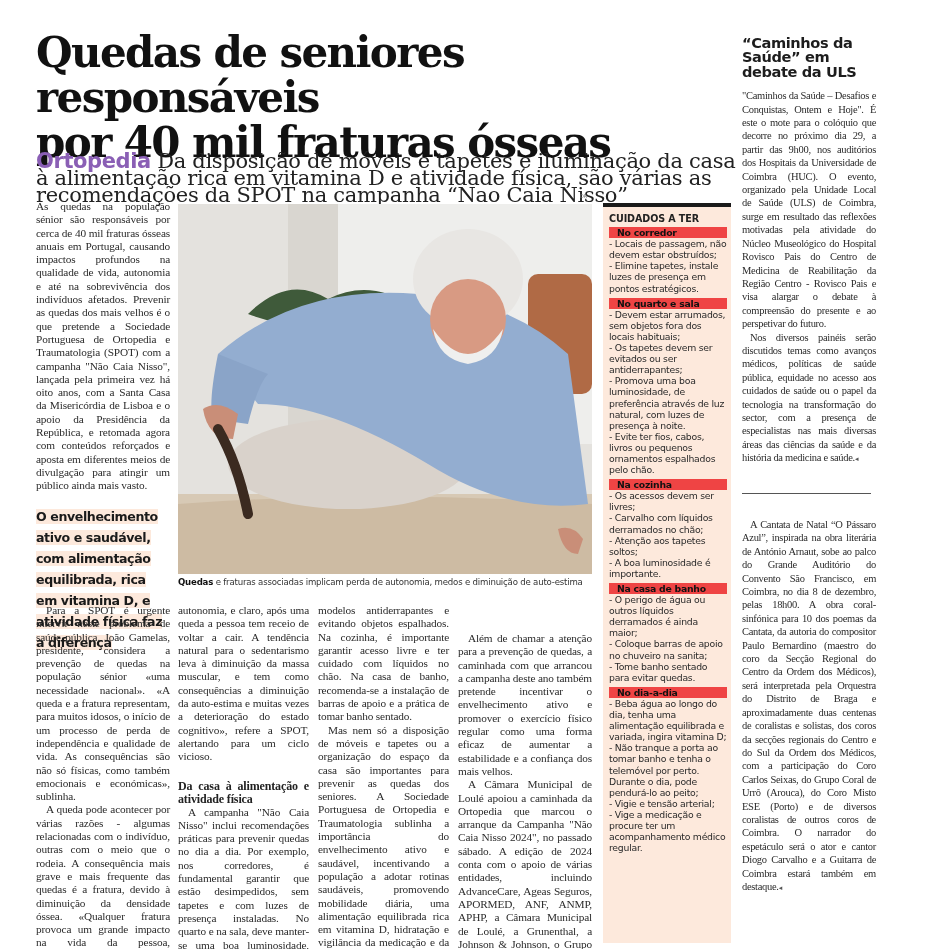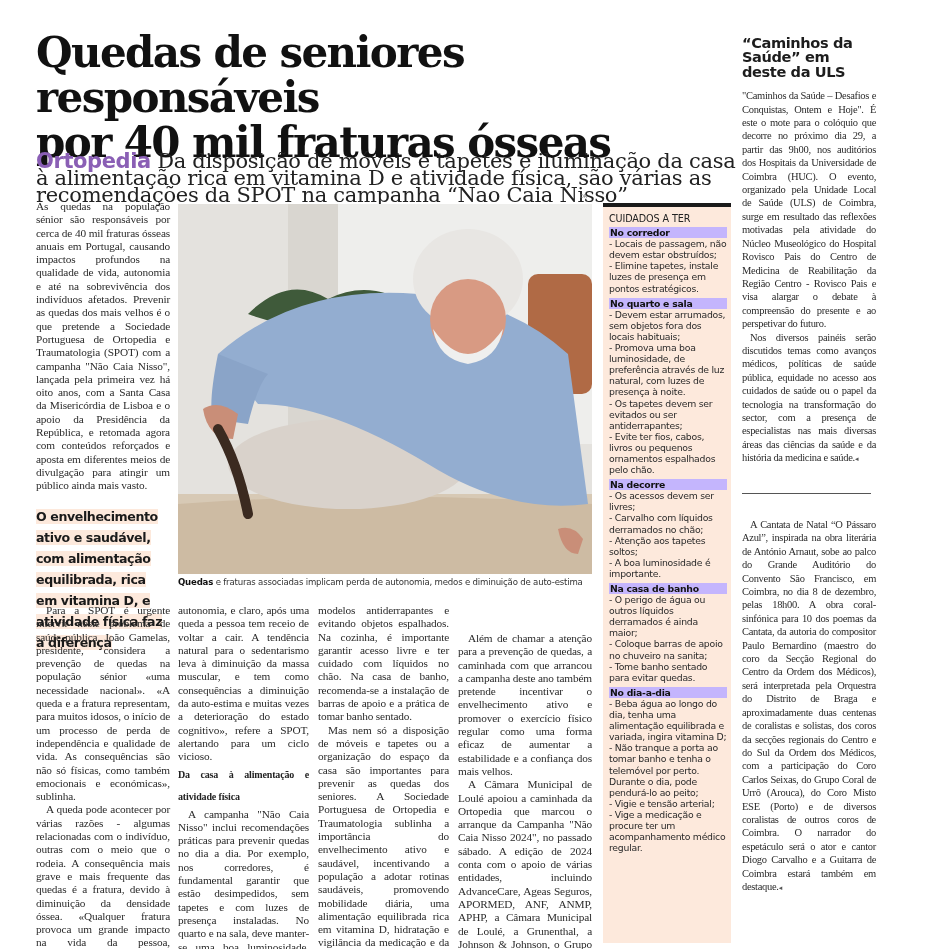--- a/index.html
+++ b/index.html
@@ -22,21 +22,21 @@
     position: absolute; left: 580px; top: 193px;
     font-family: "DejaVu Sans", sans-serif; font-size: 5px; color: #777;
   }
 
   .col {
     position: absolute; font-size: 11.3px; line-height: 13.3px; color: #2b2b2b;
     text-align: justify; hyphens: auto; letter-spacing: -0.15px;
   }
   .col p { text-indent: 0; }
   .col p.ind { text-indent: 10px; }
-  .col h4 { font-family: "Liberation Serif", serif; font-weight: bold; font-size: 10px; line-height: 22px; margin-top: 0; color: #222; }
+  .col h4 { font-family: "Liberation Serif", serif; font-weight: bold; font-size: 12px; line-height: 13px; margin-top: 16px; color: #222; }
 
   .col1 { left: 36px; top: 200px; width: 134px; }
   .pullquote {
     position: absolute; left: 36px; top: 506px; width: 134px;
     font-family: "DejaVu Sans", sans-serif; font-weight: bold; font-size: 12.6px; line-height: 21px;
     color: #1a1a1a; letter-spacing: -0.4px;
   }
   .pullquote span { background: #fde9dc; box-decoration-break: clone; -webkit-box-decoration-break: clone; }
   .col1b { left: 36px; top: 604px; width: 134px; }
 
@@ -52,22 +52,22 @@
 
   .col2 { left: 178px; top: 604px; width: 131px; }
   .col3 { left: 318px; top: 604px; width: 131px; }
   .col4 { left: 458px; top: 604px; width: 134px; margin-top: 28px; }
 
   .box {
     position: absolute; left: 603px; top: 203px; width: 128px; height: 740px;
     background: #fde9dc; border-top: 4px solid #1a1a1a; padding: 6px 4px 0 6px;
     font-family: "DejaVu Sans", sans-serif; font-size: 9.3px; line-height: 11.1px; color: #2a2a2a; letter-spacing: -0.25px;
   }
-  .box .box-title { font-weight: normal; font-size: 9.6px; color: #222; margin-bottom: 3px; letter-spacing: -0.1px; }
-  .box .sec-title { background: #c4b5fd; font-weight: bold; color: #111; padding-left: 1px; margin-top: 4px; }
+  .box .box-title { font-weight: bold; font-size: 9.6px; color: #222; margin-bottom: 3px; letter-spacing: -0.1px; }
+  .box .sec-title { background: #ef4444; font-weight: bold; color: #111; padding-left: 8px; margin-top: 4px; }
   .box .item { }
 
   .side {
     position: absolute; left: 742px; width: 134px;
   }
   .side h2 {
     font-family: "DejaVu Sans", sans-serif; font-weight: bold; font-size: 14.6px; line-height: 14.4px;
     color: #1d1d1d; letter-spacing: -0.4px;
   }
   .side .body { margin-top: 10px; font-size: 10.5px; line-height: 13.4px; color: #2b2b2b; text-align: justify; letter-spacing: -0.3px; }
@@ -145,42 +145,42 @@
 </div>
 
 <div class="box">
   <div class="box-title">CUIDADOS A TER</div>
   <div id="box-sections">
       <div class="sec-title" style="margin-top: 0px;">No corredor</div>
       <div class="item">- Locais de passagem, não devem estar obstruídos;</div>
       <div class="item">- Elimine tapetes, instale luzes de presença em pontos estratégicos.</div>
       <div class="sec-title">No quarto e sala</div>
       <div class="item">- Devem estar arrumados, sem objetos fora dos locais habituais;</div>
+      <div class="item">- Os tapetes devem ser evitados ou ser antiderrapantes;</div>
       <div class="item">- Promova uma boa luminosidade, de preferência através de luz natural, com luzes de presença à noite.</div>
-      <div class="item">- Os tapetes devem ser evitados ou ser antiderrapantes;</div>
       <div class="item">- Evite ter fios, cabos, livros ou pequenos ornamentos espalhados pelo chão.</div>
-      <div class="sec-title">Na decorre</div>
+      <div class="sec-title">Na cozinha</div>
       <div class="item">- Os acessos devem ser livres;</div>
       <div class="item">- Carvalho com líquidos derramados no chão;</div>
       <div class="item">- Atenção aos tapetes soltos;</div>
       <div class="item">- A boa luminosidade é importante.</div>
       <div class="sec-title">Na casa de banho</div>
       <div class="item">- O perigo de água ou outros líquidos derramados é ainda maior;</div>
       <div class="item">- Coloque barras de apoio no chuveiro na sanita;</div>
       <div class="item">- Tome banho sentado para evitar quedas.</div>
       <div class="sec-title">No dia-a-dia</div>
       <div class="item">- Beba água ao longo do dia, tenha uma alimentação equilibrada e variada, ingira vitamina D;</div>
       <div class="item">- Não tranque a porta ao tomar banho e tenha o telemóvel por perto. Durante o dia, pode pendurá-lo ao peito;</div>
       <div class="item">- Vigie e tensão arterial;</div>
       <div class="item">- Vige a medicação e procure ter um acompanhamento médico regular.</div>
     </div>
 </div>
 
 <div class="side side1">
-  <h2>“Caminhos da Saúde” em deste da ULS</h2>
+  <h2>“Caminhos da Saúde” em debate da ULS</h2>
   <div class="body">
     <p>"Caminhos da Saúde – Desafios e Conquistas, Ontem e Hoje". É este o mote para o colóquio que decorre no próximo dia 29, a partir das 9h00, nos auditórios dos Hospitais da Universidade de Coimbra (HUC). O evento, organizado pela Unidade Local de Saúde (ULS) de Coimbra, surge em resultado das reflexões motivadas pela atividade do Núcleo Museológico do Hospital Rovisco Pais do Centro de Medicina de Reabilitação da Região Centro - Rovisco Pais e visa alargar o debate à compreensão do presente e ao perspetivar do futuro.</p>
     <p class="ind"><span>Nos diversos painéis serão discutidos temas como avanços médicos, políticas de saúde pública, equidade no acesso aos cuidados de saúde ou o papel da tecnologia na transformação do sector, com a presença de especialistas nas mais diversas áreas das ciências da saúde e da história da medicina e saúde.</span><span class="endmark">◂</span></p>
   </div>
 </div>
 
 <div class="divider"></div>
 
 <div class="side side2">
   <div class="body">

